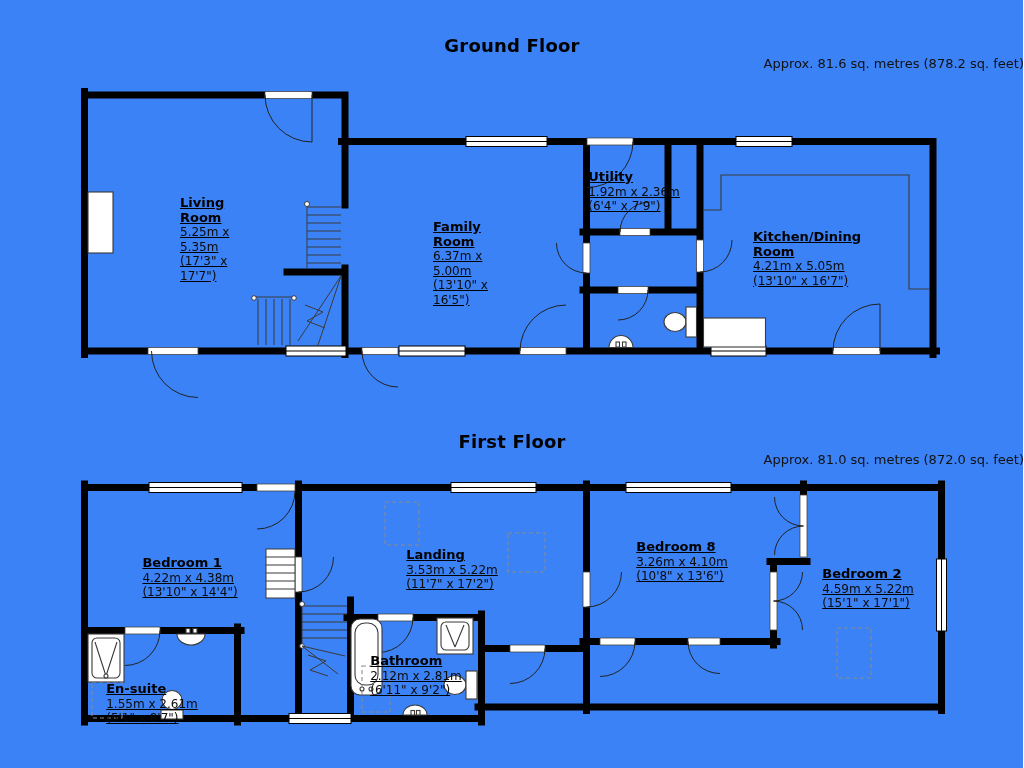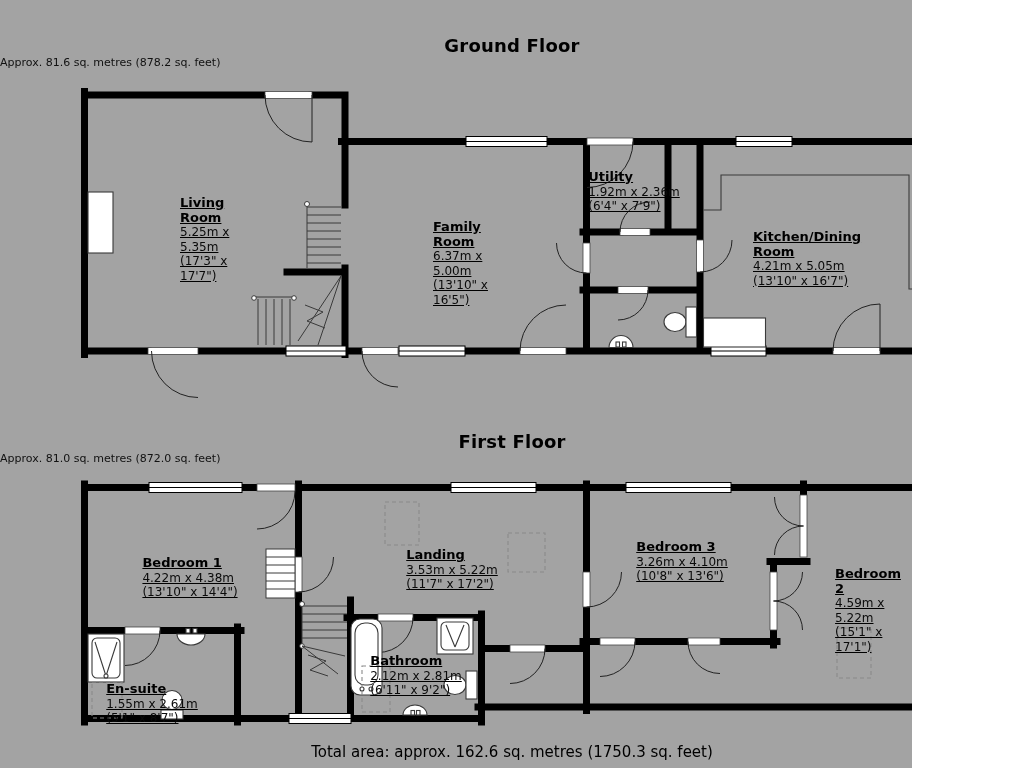--- a/index.html
+++ b/index.html
@@ -1,21 +1,21 @@
 <!DOCTYPE html>
 <html><head>
 <meta charset="utf-8">
 <style>
   html,body{margin:0;padding:0;background:#fff;}
-  .page{position:relative;width:912px;height:768px;background:#a3a3a3;overflow:hidden;
-        font-family:"DejaVu Sans","Liberation Sans",sans-serif;color:#000;}
+  .page{position:relative;width:999px;height:768px;background:#3b82f6;overflow:hidden;
+        font-family:"DejaVu Sans","Liberation Sans",sans-serif;color:#000;padding-left:24px;}
   .plan-svg{position:absolute;left:0;top:0;width:1024px;height:768px;}
   .floor-title{position:absolute;left:0;width:1024px;text-align:center;font-weight:bold;
                font-size:18px;letter-spacing:.2px;}
-  .floor-subtitle{position:absolute;left:0;width:1024px;text-align:left;font-size:11px;color:#111;}
+  .floor-subtitle{position:absolute;left:0;width:1024px;text-align:right;font-size:13px;color:#111;}
   .room-label{position:absolute;transform:translateX(-50%);text-align:left;line-height:1.12;text-decoration:underline;}
   .room-name{display:block;font-weight:bold;font-size:13px;}
   .room-dims{display:block;font-size:12px;line-height:1.22;color:#0a0a0a;}
   .footer-total{position:absolute;left:0;top:743px;width:1024px;text-align:center;font-size:15px;}
 </style>
 </head>
 <body>
 
 <div class="page">
 
@@ -242,34 +242,33 @@
     <span class="room-name">Bedroom 1</span>
     <span class="room-dims">4.22m x 4.38m</span>
     <span class="room-dims">(13'10" x 14'4")</span>
   </div>
   <div class="room-label" style="left:452px;top:548px">
     <span class="room-name">Landing</span>
     <span class="room-dims">3.53m x 5.22m</span>
     <span class="room-dims">(11'7" x 17'2")</span>
   </div>
   <div class="room-label" style="left:682px;top:540px">
-    <span class="room-name">Bedroom 3</span>
+    <span class="room-name">Bedroom 8</span>
     <span class="room-dims">3.26m x 4.10m</span>
     <span class="room-dims">(10'8" x 13'6")</span>
   </div>
   <div class="room-label" style="left:868px;top:567px">
     <span class="room-name">Bedroom 2</span>
     <span class="room-dims">4.59m x 5.22m</span>
     <span class="room-dims">(15'1" x 17'1")</span>
   </div>
   <div class="room-label" style="left:152px;top:682px">
     <span class="room-name">En-suite</span>
     <span class="room-dims">1.55m x 2.61m</span>
     <span class="room-dims">(5'1" x 8'7")</span>
   </div>
   <div class="room-label" style="left:416px;top:654px">
     <span class="room-name">Bathroom</span>
     <span class="room-dims">2.12m x 2.81m</span>
     <span class="room-dims">(6'11" x 9'2")</span>
   </div>
 
-  <div class="footer-total">Total area: approx. 162.6 sq. metres (1750.3 sq. feet)</div>
 </div>
 
 </body></html>

